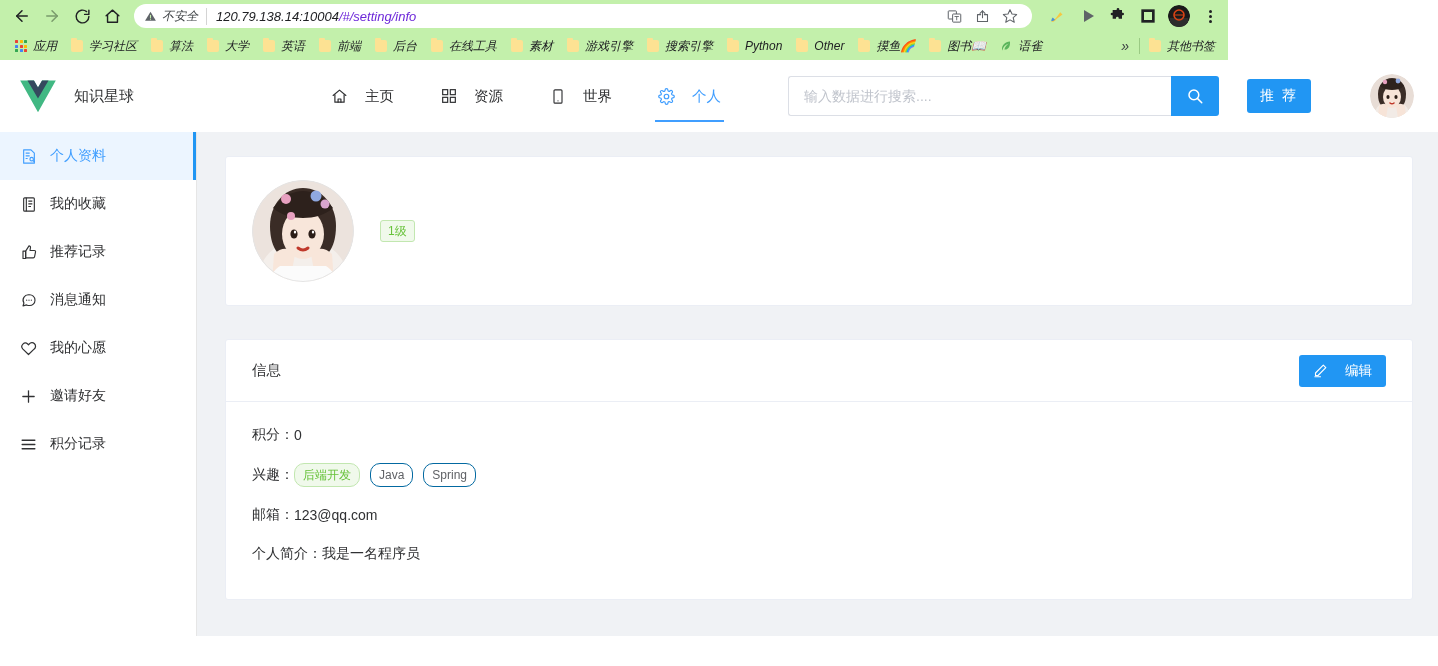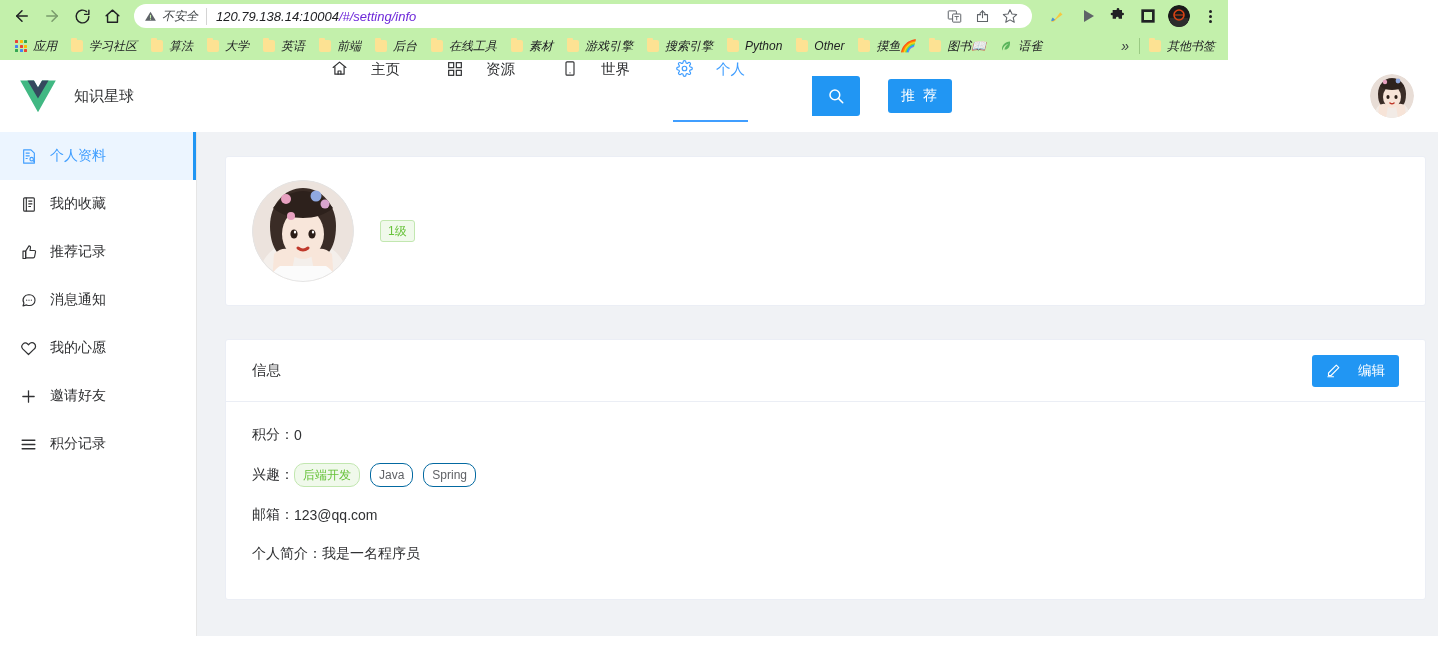--- a/index.html
+++ b/index.html
@@ -147,21 +147,21 @@
     align-items: center;
     padding: 0 24px 0 18px;
     flex: 0 0 auto;
     position: relative;
   }
   #brand { display: flex; align-items: center; gap: 16px; flex: 0 0 auto; width: 290px; }
   #brand-name { font-size: 15px; color: #303133; }
 
   #main-nav { display: flex; align-items: center; gap: 0px; flex: 0 0 auto; height: 72px; }
   .nav-tab {
-    display: flex; align-items: flex-start; gap: 23px;
+    display: flex; align-items: center; gap: 17px;
     height: 72px;
     padding: 0 23px;
     font-size: 14.5px;
     color: #303133;
     position: relative;
   }
   .nav-tab.active { color: #409eff; }
   .nav-tab.active::after {
     content: "";
     position: absolute; left: 20px; right: 20px; bottom: 10px;
@@ -236,21 +236,21 @@
   }
   .side-item.active::after {
     content: "";
     position: absolute; right: 0; top: 0; bottom: 0;
     width: 3px; background: #2196f3;
   }
 
   #content {
     flex: 1 1 auto;
     background: #f0f2f5;
-    padding: 24px 12px 0 28px;
+    padding: 24px 25px 0 28px;
     overflow: hidden;
   }
   .card {
     background: #ffffff;
     border: 1px solid #ebeef5;
     border-radius: 3px;
   }
   #profile-card {
     height: 150px;
     display: flex;
@@ -561,20 +561,21 @@
           <svg width="17" height="17" viewBox="0 0 24 24" fill="none" stroke="#409eff" stroke-width="1.7" stroke-linejoin="round">
               <circle cx="12" cy="12" r="3.2"></circle>
               <path d="M19.4 15a1.6 1.6 0 0 0 .3 1.8l.1.1a2 2 0 1 1-2.8 2.8l-.1-.1a1.6 1.6 0 0 0-1.8-.3 1.6 1.6 0 0 0-1 1.5V21a2 2 0 1 1-4 0v-.1A1.6 1.6 0 0 0 9 19.4a1.6 1.6 0 0 0-1.8.3l-.1.1a2 2 0 1 1-2.8-2.8l.1-.1a1.6 1.6 0 0 0 .3-1.8 1.6 1.6 0 0 0-1.5-1H3a2 2 0 1 1 0-4h.1A1.6 1.6 0 0 0 4.6 9a1.6 1.6 0 0 0-.3-1.8l-.1-.1a2 2 0 1 1 2.8-2.8l.1.1a1.6 1.6 0 0 0 1.8.3H9a1.6 1.6 0 0 0 1-1.5V3a2 2 0 1 1 4 0v.1a1.6 1.6 0 0 0 1 1.5 1.6 1.6 0 0 0 1.8-.3l.1-.1a2 2 0 1 1 2.8 2.8l-.1.1a1.6 1.6 0 0 0-.3 1.8V9a1.6 1.6 0 0 0 1.5 1H21a2 2 0 1 1 0 4h-.1a1.6 1.6 0 0 0-1.5 1z"></path>
             </svg>
         </span>
         <span>个人</span>
       </div>
     </nav>
 
     <div id="search-wrap">
+      <input id="search-input" type="text" placeholder="输入数据进行搜索...." style="">
       <button id="search-btn">
         <svg width="18" height="18" viewBox="0 0 24 24" fill="none" stroke="#ffffff" stroke-width="2" stroke-linecap="round">
             <circle cx="10.5" cy="10.5" r="6.5"></circle>
             <line x1="15.5" y1="15.5" x2="21" y2="21"></line>
           </svg>
       </button>
     </div>
 
     <button id="recommend-btn">推 荐</button>
 

